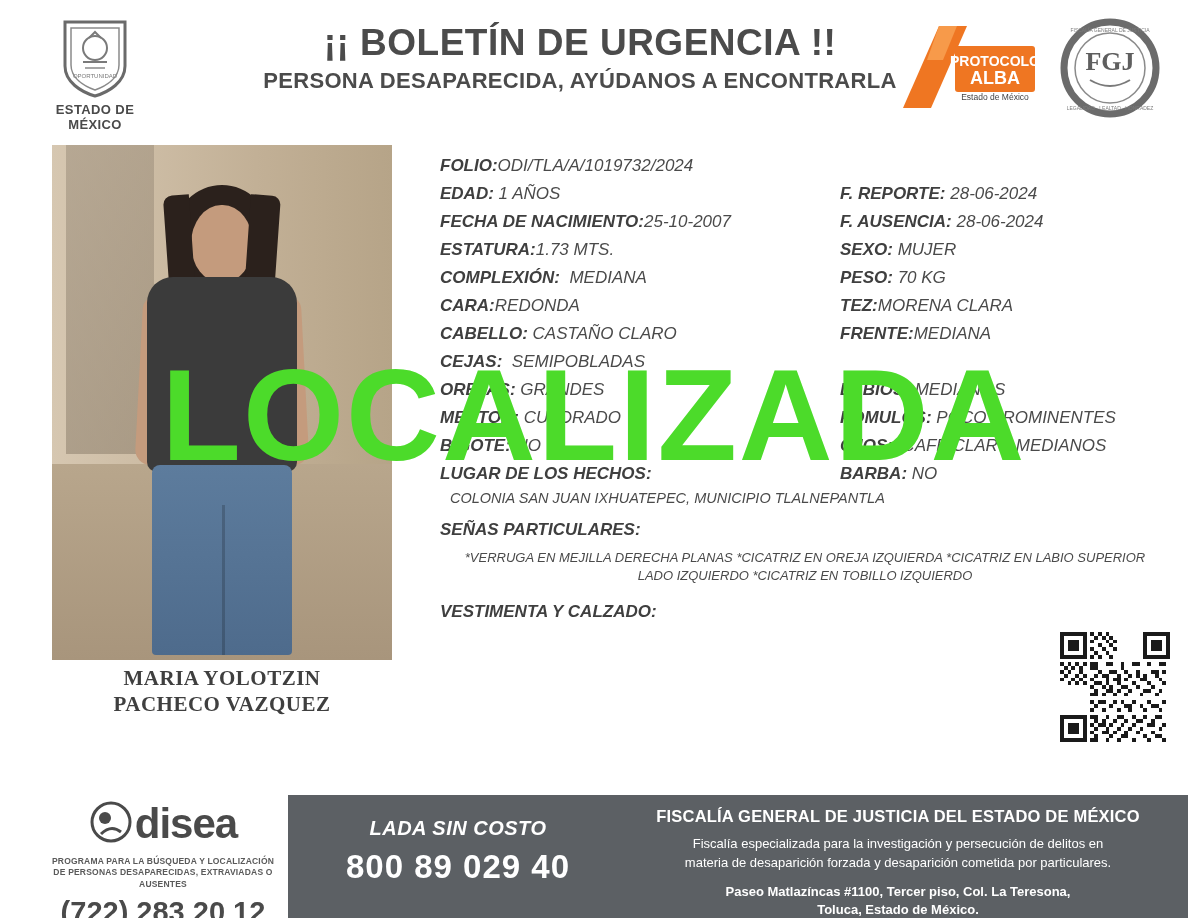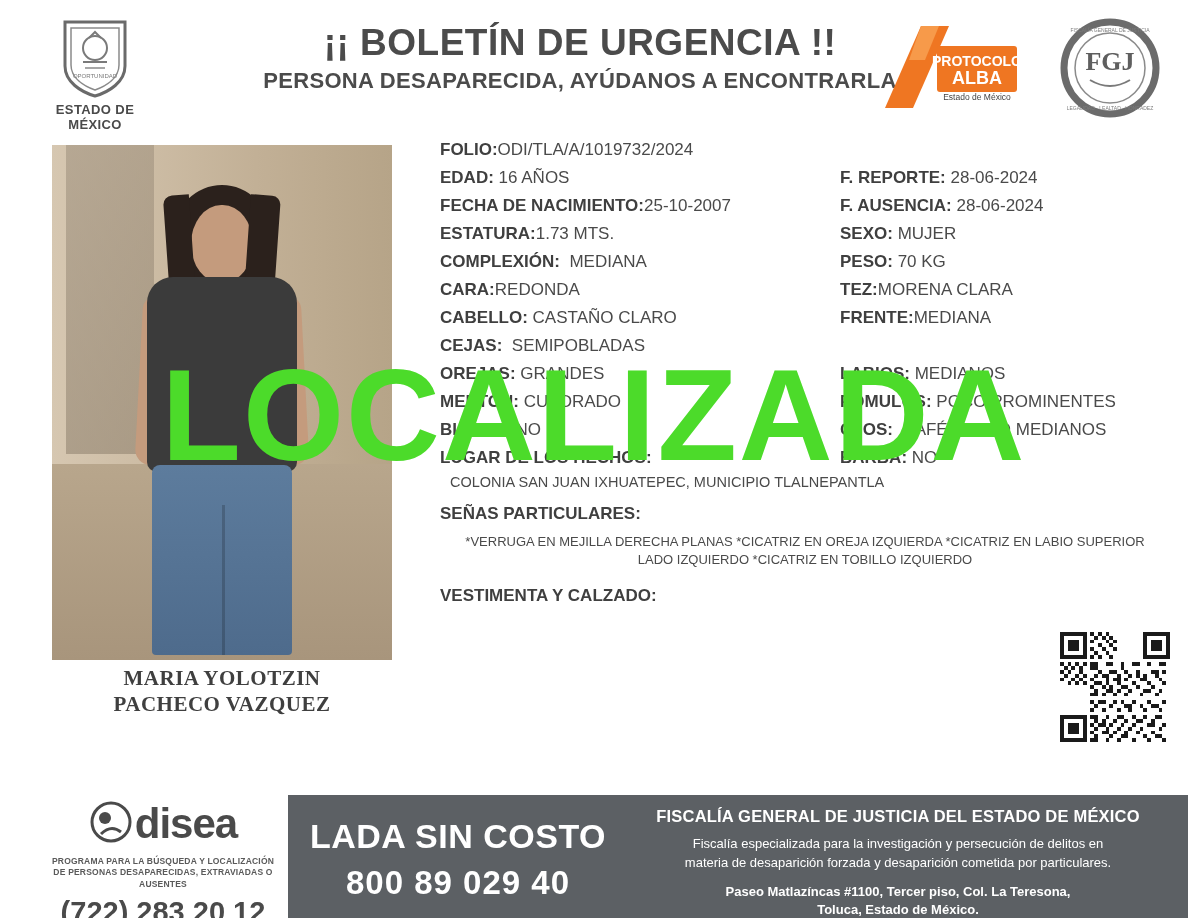--- a/index.html
+++ b/index.html
@@ -30,21 +30,21 @@
     position:absolute;left:250px;top:22px;width:660px;text-align:center;
   }
   .title-main{
     font-size:37px;font-weight:bold;color:#4b4b4b;letter-spacing:.5px;
     font-family:"Liberation Sans", sans-serif;
   }
   .title-sub{
     font-size:22px;font-weight:bold;color:#4b4b4b;letter-spacing:.3px;margin-top:4px;
   }
   .alba-logo{
-    position:absolute;left:875px;top:20px;width:145px;height:95px;
+    position:absolute;left:893px;top:20px;width:145px;height:95px;
   }
   .fgj-logo{
     position:absolute;left:1055px;top:18px;width:110px;height:100px;
   }
 
   
   .photo-wrap{
     position:absolute;left:52px;top:145px;width:340px;height:515px;
     overflow:hidden;
   }
@@ -112,22 +112,22 @@
   }
   .name-block{
     position:absolute;left:52px;top:665px;width:340px;text-align:center;
     font-size:21px;font-weight:bold;color:#3f3f3f;line-height:1.25;
     letter-spacing:.5px;
     font-family:"Liberation Serif", serif;
   }
 
   
   .data{
-    position:absolute;left:440px;top:140px;width:720px;
-    font-size:17px;color:#4a4a4a;
+    position:absolute;left:440px;top:156px;width:720px;
+    font-size:17px;color:#4a4a4a;font-style:italic;
   }
   .row{
     display:flex;align-items:flex-start;margin-bottom:8px;
   }
   .col-l{width:400px;}
   .col-r{width:320px;}
   .lbl{font-weight:bold;color:#3f3f3f;}
   .val{font-weight:normal;color:#4a4a4a;}
   .line{margin-bottom:9px;}
   .small{font-size:14.5px;}
@@ -167,21 +167,21 @@
   .disea-phone{
     font-size:29px;font-weight:bold;color:#4a4a4a;margin-top:6px;
   }
   .grey-panel{
     position:absolute;left:288px;top:0;width:900px;height:123px;
     background:#5c6064;color:#ffffff;
   }
   .lada{
     position:absolute;left:20px;top:22px;width:300px;text-align:center;
   }
-  .lada-t1{font-size:34px;font-weight:bold;letter-spacing:.5px;}
+  .lada-t1{font-size:20px;font-weight:bold;letter-spacing:.5px;font-style:italic;}
   .lada-t2{font-size:33px;font-weight:bold;margin-top:8px;letter-spacing:1px;}
   .fg-right{
     position:absolute;left:330px;top:12px;width:560px;text-align:center;
   }
   .fg-t1{font-size:16.5px;font-weight:bold;letter-spacing:.2px;}
   .fg-t2{font-size:13px;margin-top:9px;line-height:1.45;}
   .fg-t3{font-size:13px;font-weight:bold;margin-top:10px;line-height:1.4;}
 </style>
 </head>
 <body>
@@ -258,21 +258,21 @@
 
   <div class="row">
     <div class="col-l">
       <span class="lbl">FOLIO:</span><span class="val">ODI/TLA/A/1019732/2024</span>
     </div>
   </div>
 
   <div class="row">
     <div class="col-l">
       <span class="lbl">EDAD:</span>
-      <span class="val">16 AÑOS</span>
+      <span class="val">1 AÑOS</span>
     </div>
     <div class="col-r">
       <span class="lbl">F. REPORTE:</span>
       <span class="val">28-06-2024</span>
     </div>
   </div>
 
   <div class="row">
     <div class="col-l">
       <span class="lbl">FECHA DE NACIMIENTO:</span><span class="val">25-10-2007</span>

